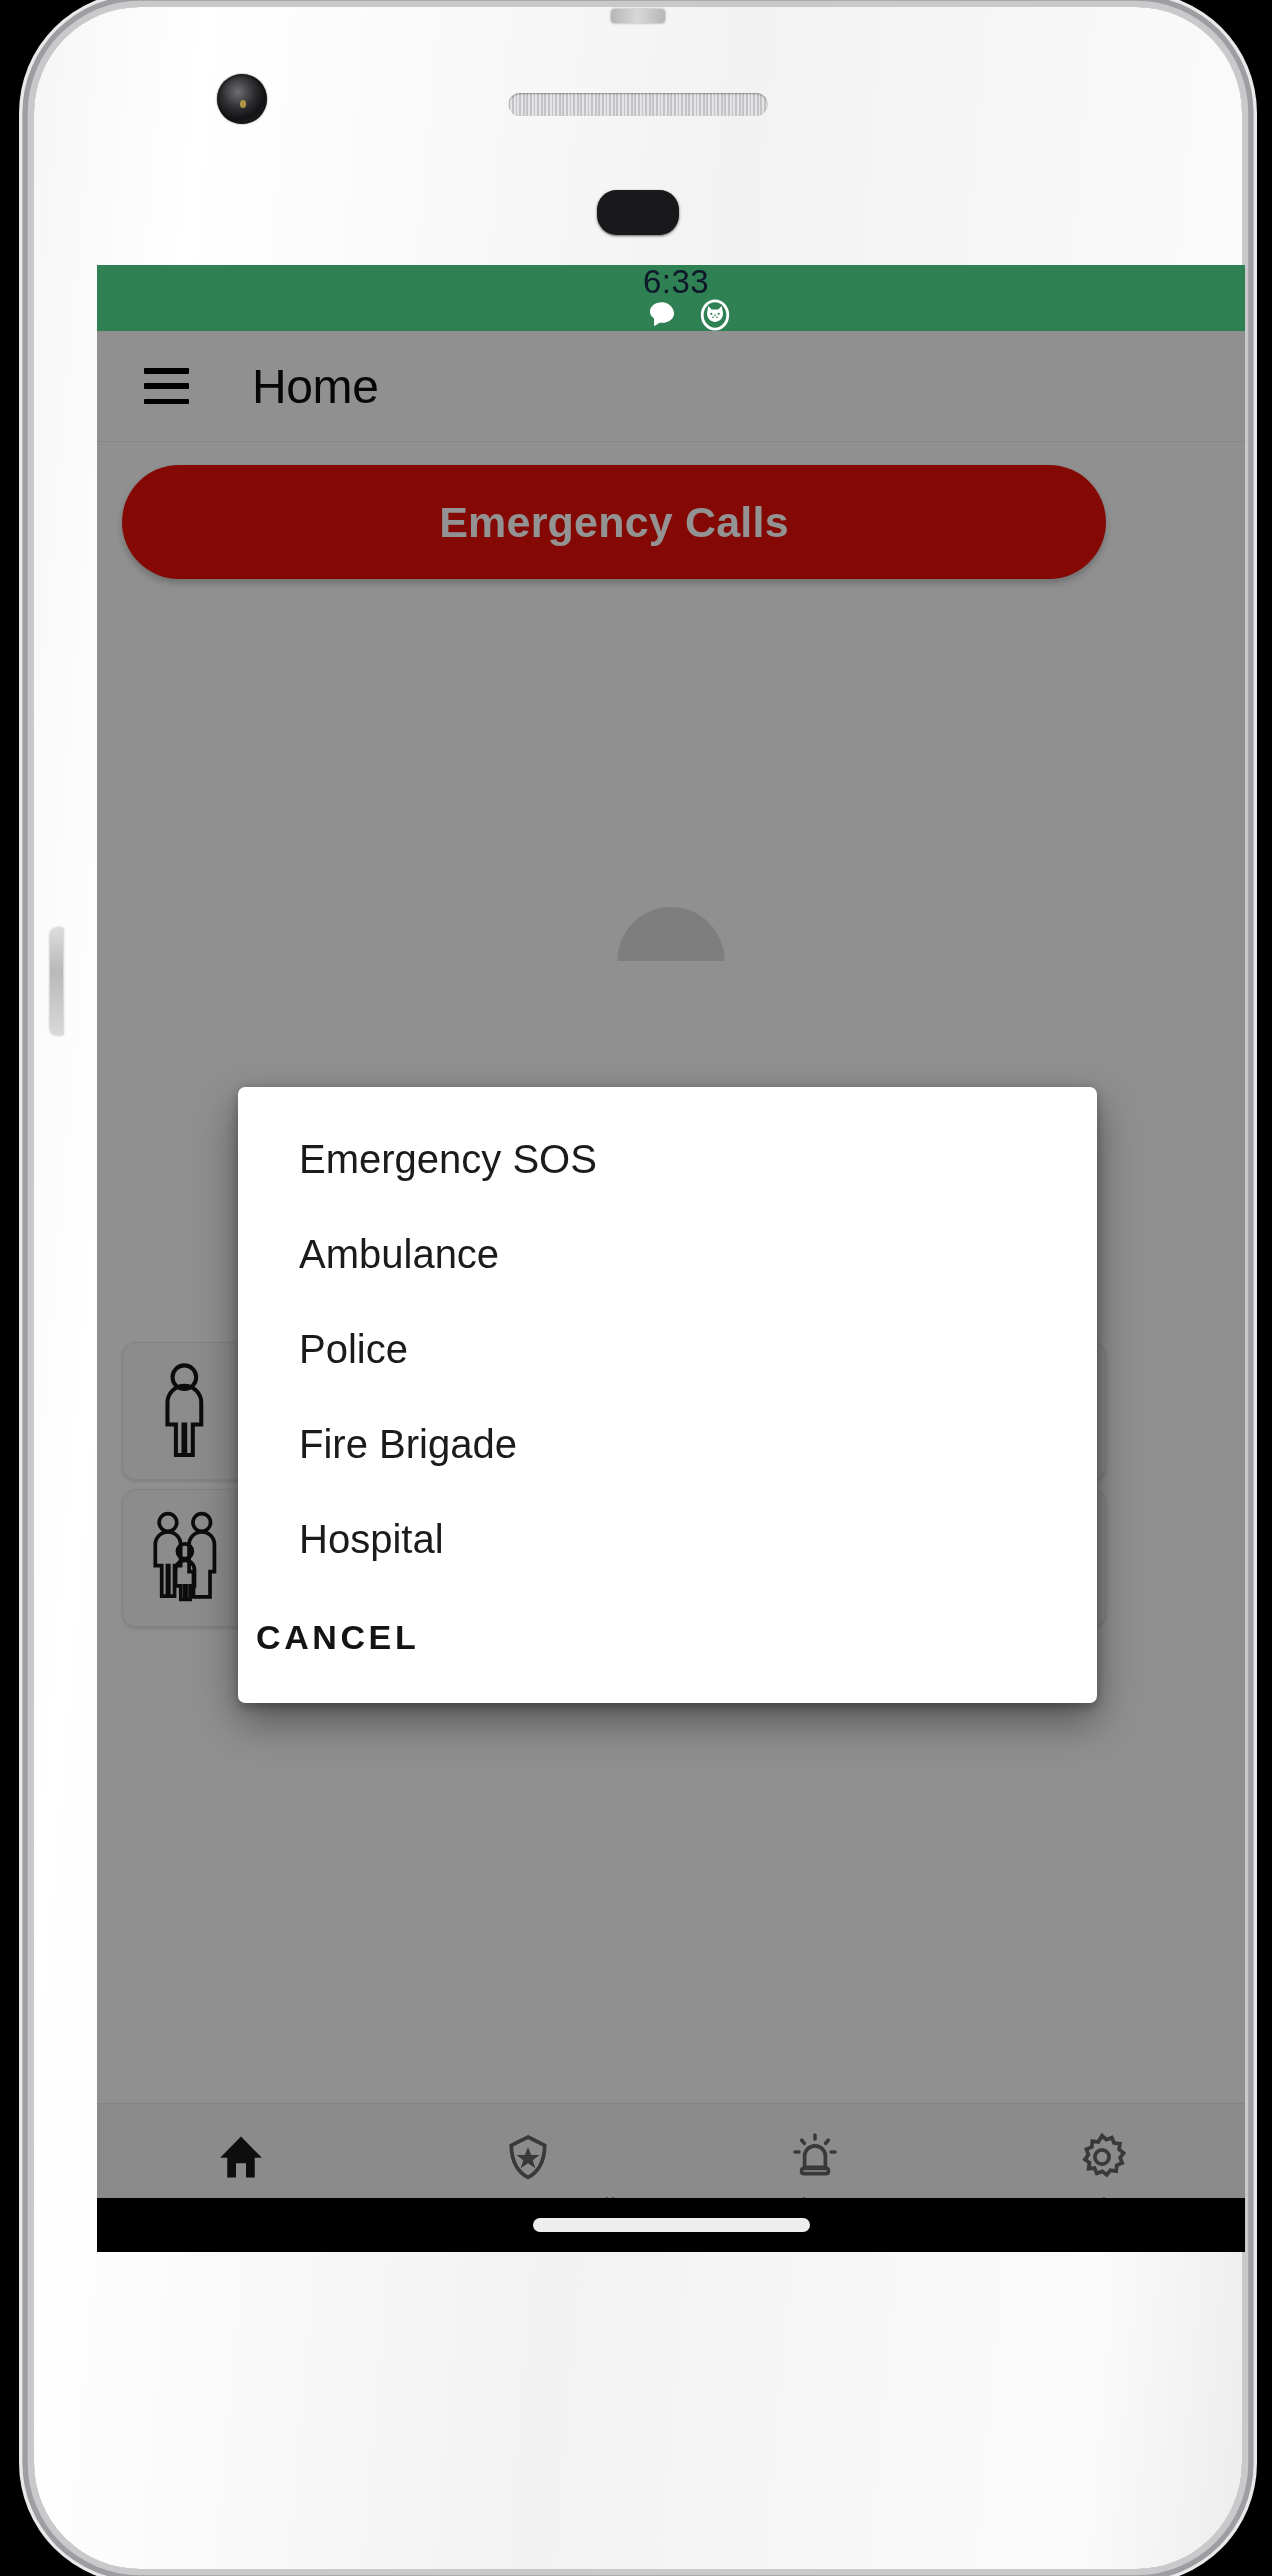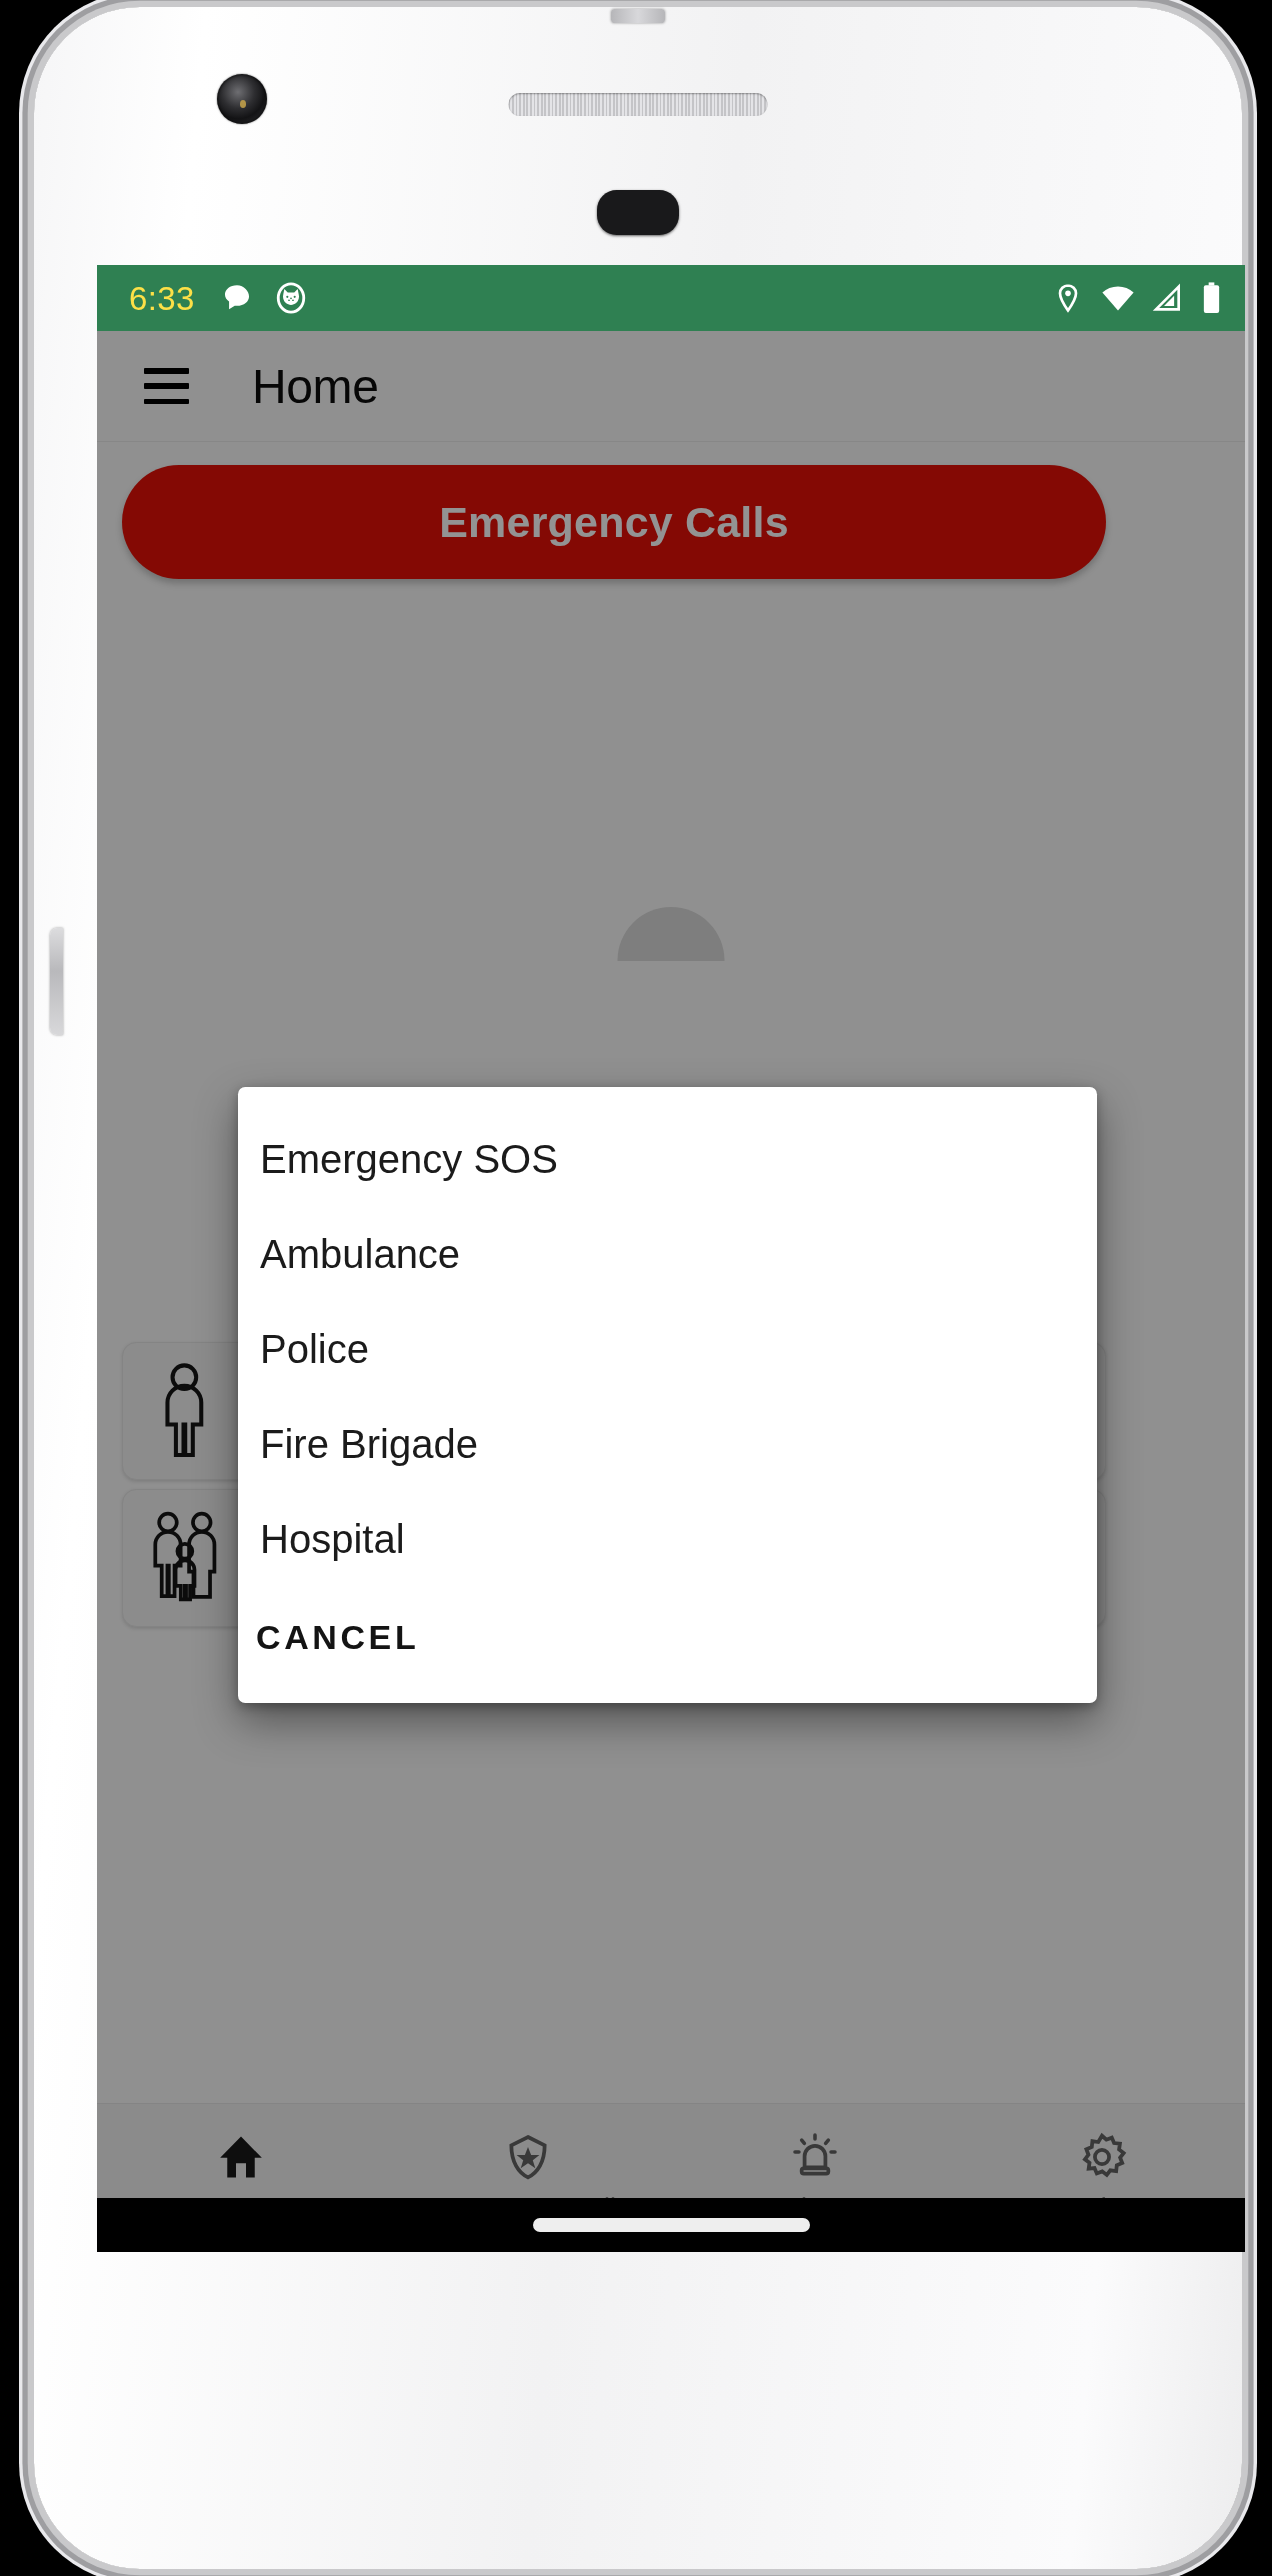--- a/index.html
+++ b/index.html
@@ -81,21 +81,22 @@
   }
 
   
   #status-bar {
     position: relative;
     height: 66px;
     background: #2f8052;
     display: flex;
     align-items: center;
     padding: 0 22px 0 32px;
-    color: #fde047;
+    color: #0f172a;
+    flex-direction: column;
   }
   #status-time { font-size: 33px; letter-spacing: 0.4px; line-height: 1; }
   #status-left-icons { display: flex; align-items: center; gap: 19.7px; margin-left: 25px; }
   #status-right-icons { display: flex; align-items: center; gap: 16px; margin-left: auto; }
   .sb-icon { display: block; }
 
   
   #app-content { position: relative; height: calc(100% - 66px); background: #ec4899; }
   #scrim {
     position: absolute; inset: 0; background: rgba(0,0,0,0.26);
@@ -192,21 +193,21 @@
     position: absolute;
     left: 141px; top: 756px;
     width: 859px;
     background: #ffffff;
     border-radius: 7.2px;
     z-index: 50;
     box-shadow: 0 18px 43px rgba(0,0,0,.42), 0 3.6px 10.7px rgba(0,0,0,.28);
     padding: 25px 0 0 0;
   }
   .dialog-item {
-    padding: 25px 22px;
+    padding: 25px 61px;
     font-size: 40px;
     color: #1b1b1b;
     cursor: pointer;
   }
   #dialog-actions {
     display: flex; justify-content: flex-start;
     padding: 19.7px 34px 36px 0;
   }
   #cancel-button {
     font-size: 34px;

